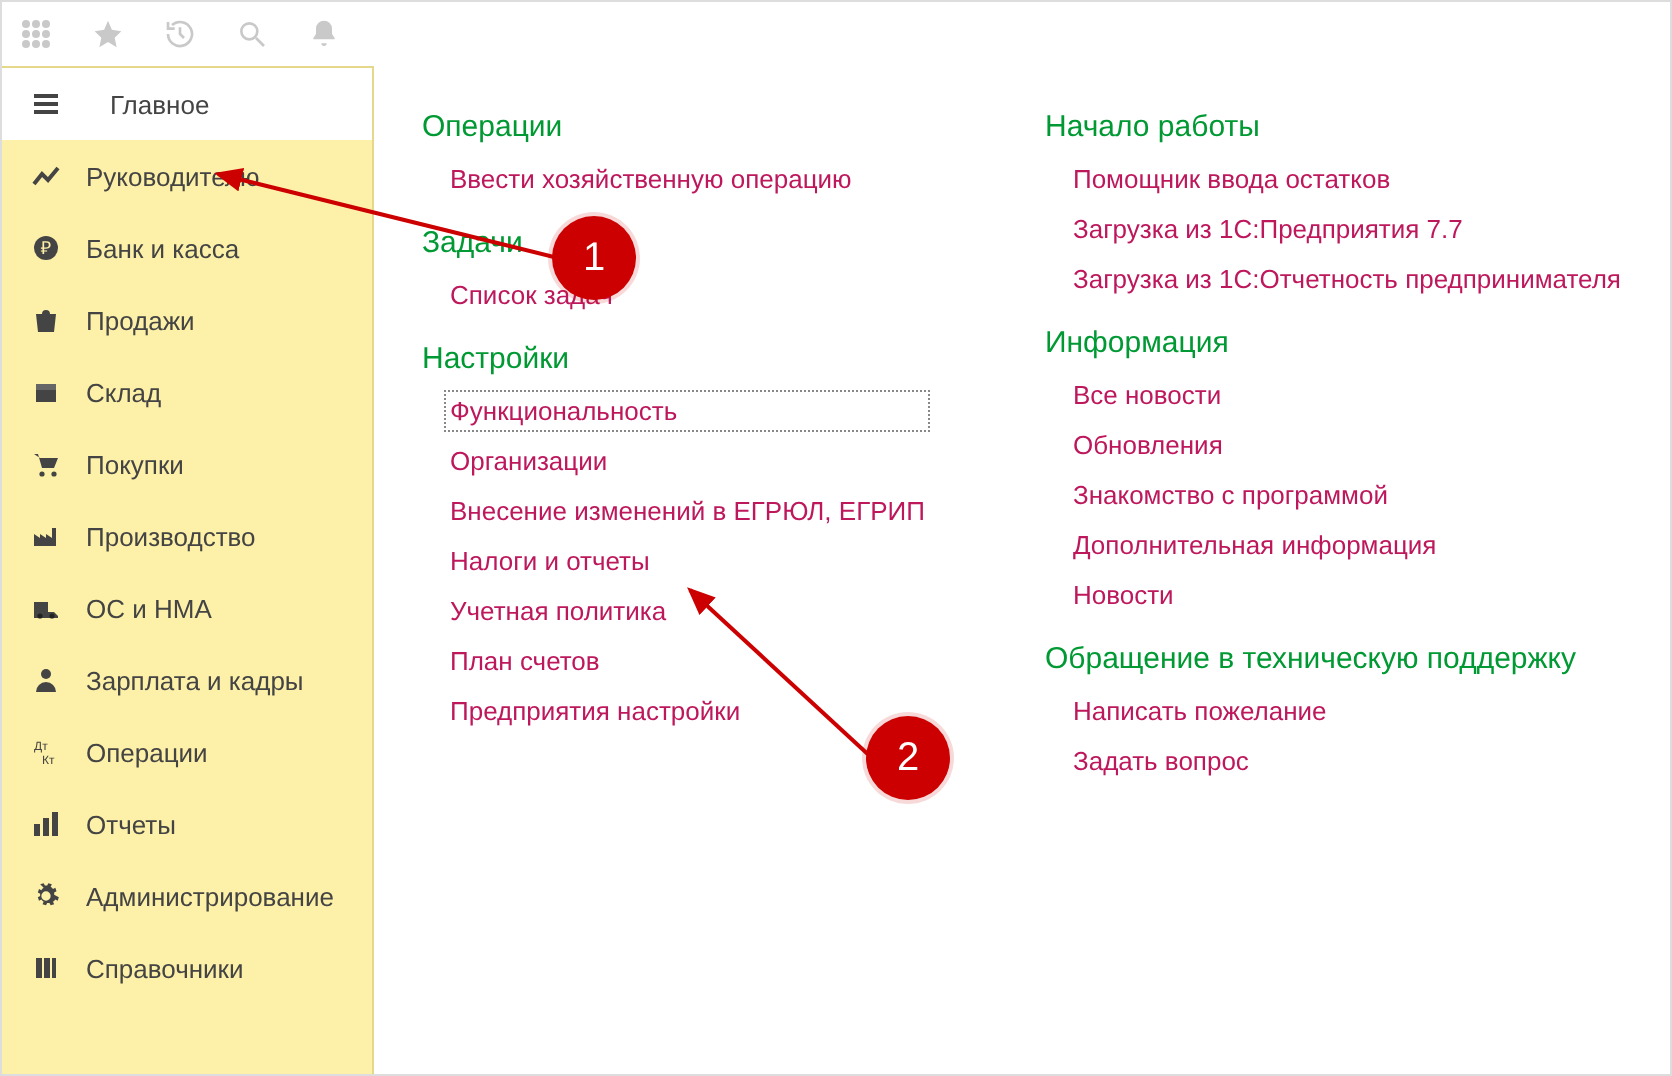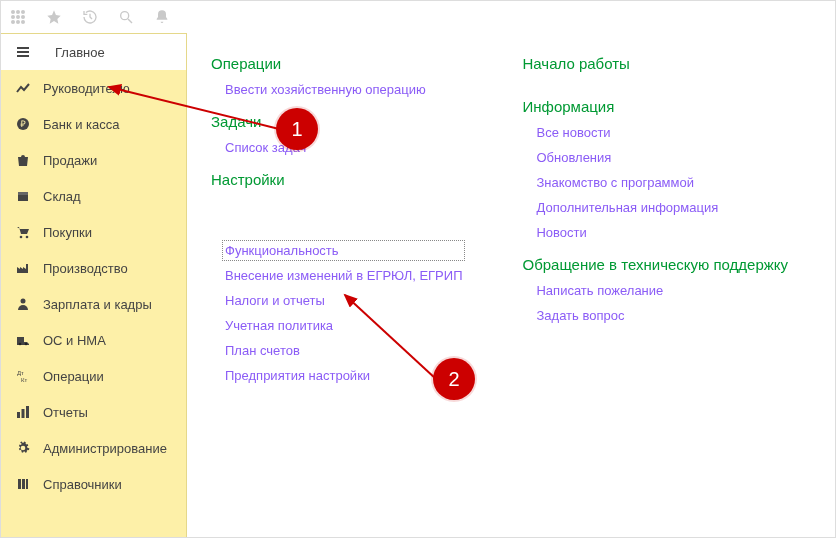--- a/index.html
+++ b/index.html
@@ -56,22 +56,22 @@
   }
   .col { display: flex; flex-direction: column; }
   .group-title {
     color: #009933;
     font-size: 15px;
     margin: 0 0 10px 0;
     cursor: pointer;
   }
   .group-title.mt { margin-top: 16px; }
   .linklist { margin: 0 0 0 14px; display:flex; flex-direction:column; gap:10px; }
-  .link { color: #8b5cf6; cursor:pointer; white-space: nowrap; }
-  .link.selected { outline: 1px dotted #888; outline-offset: 2px; margin-top: 45px; }
+  .link { color: #be185d; cursor:pointer; white-space: nowrap; }
+  .link.selected { outline: 1px dotted #888; outline-offset: 2px; }
 
   .marker {
     position: absolute;
     width: 42px;
     height: 42px;
     border-radius: 50%;
     background: #cc0000;
     color: #fff;
     display:flex;
     align-items:center;
@@ -184,35 +184,35 @@
         <span class="icon">
           <svg width="14" height="14" viewBox="0 0 14 14">
             <path fill="#444" d="M1 12V6l3 2V6l3 2V6l3 2V3h2v9z"></path>
           </svg>
         </span>
         <span class="txt">Производство</span>
       </div>
       <div class="side-item">
         <span class="icon">
           <svg width="14" height="14" viewBox="0 0 14 14">
-            <circle cx="7" cy="4" r="2.5" fill="#444"></circle>
-            <path fill="#444" d="M2 13a5 5 0 0 1 10 0z"></path>
-          </svg>
-        </span>
-        <span class="txt">Зарплата и кадры</span>
-      </div>
-      <div class="side-item">
-        <span class="icon">
-          <svg width="14" height="14" viewBox="0 0 14 14">
             <path fill="#444" d="M1 4h7v5h3l2 2v1H1z"></path>
             <circle cx="4" cy="11" r="1.3" fill="#222"></circle>
             <circle cx="10" cy="11" r="1.3" fill="#222"></circle>
           </svg>
         </span>
         <span class="txt">ОС и НМА</span>
+      </div>
+      <div class="side-item">
+        <span class="icon">
+          <svg width="14" height="14" viewBox="0 0 14 14">
+            <circle cx="7" cy="4" r="2.5" fill="#444"></circle>
+            <path fill="#444" d="M2 13a5 5 0 0 1 10 0z"></path>
+          </svg>
+        </span>
+        <span class="txt">Зарплата и кадры</span>
       </div>
       <div class="side-item">
         <span class="icon">
           <svg width="14" height="14" viewBox="0 0 14 14">
             <text x="1" y="6" font-size="6" fill="#444" font-family="Arial">Дт</text>
             <text x="5" y="13" font-size="6" fill="#444" font-family="Arial">Кт</text>
           </svg>
         </span>
         <span class="txt">Операции</span>
       </div>
@@ -251,29 +251,35 @@
         <div class="linklist">
           <span class="link">Ввести хозяйственную операцию</span>
         </div>
         <div class="group-title mt">Задачи</div>
         <div class="linklist">
           <span class="link">Список задач</span>
         </div>
         <div class="group-title mt">Настройки</div>
         <div class="linklist">
           <span class="link selected">Функциональность</span>
+          <span class="link">Организации</span>
           <span class="link">Внесение изменений в ЕГРЮЛ, ЕГРИП</span>
           <span class="link">Налоги и отчеты</span>
           <span class="link">Учетная политика</span>
           <span class="link">План счетов</span>
           <span class="link">Предприятия настройки</span>
         </div>
       </div>
     <div class="col" id="col-right">
         <div class="group-title">Начало работы</div>
+        <div class="linklist">
+          <span class="link">Помощник ввода остатков</span>
+          <span class="link">Загрузка из 1С:Предприятия 7.7</span>
+          <span class="link">Загрузка из 1С:Отчетность предпринимателя</span>
+        </div>
         <div class="group-title mt">Информация</div>
         <div class="linklist">
           <span class="link">Все новости</span>
           <span class="link">Обновления</span>
           <span class="link">Знакомство с программой</span>
           <span class="link">Дополнительная информация</span>
           <span class="link">Новости</span>
         </div>
         <div class="group-title mt">Обращение в техническую поддержку</div>
         <div class="linklist">

